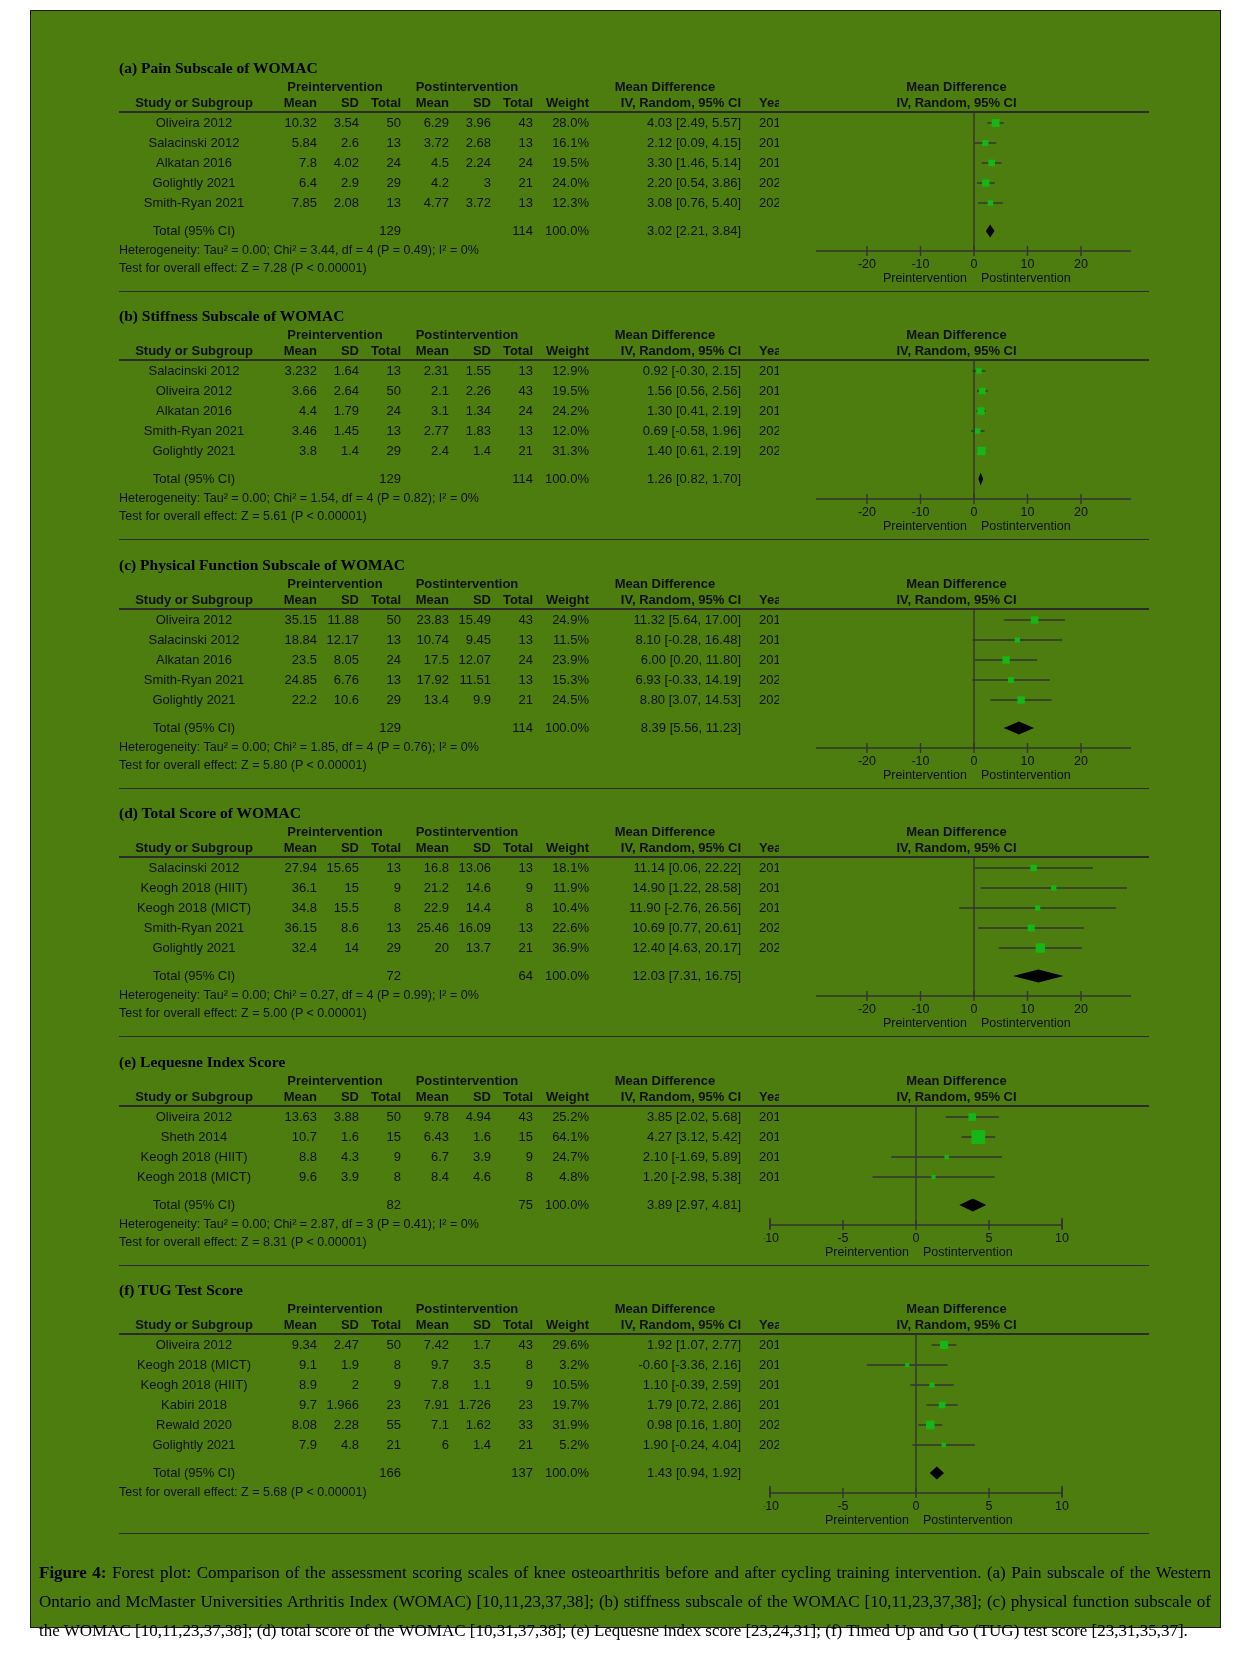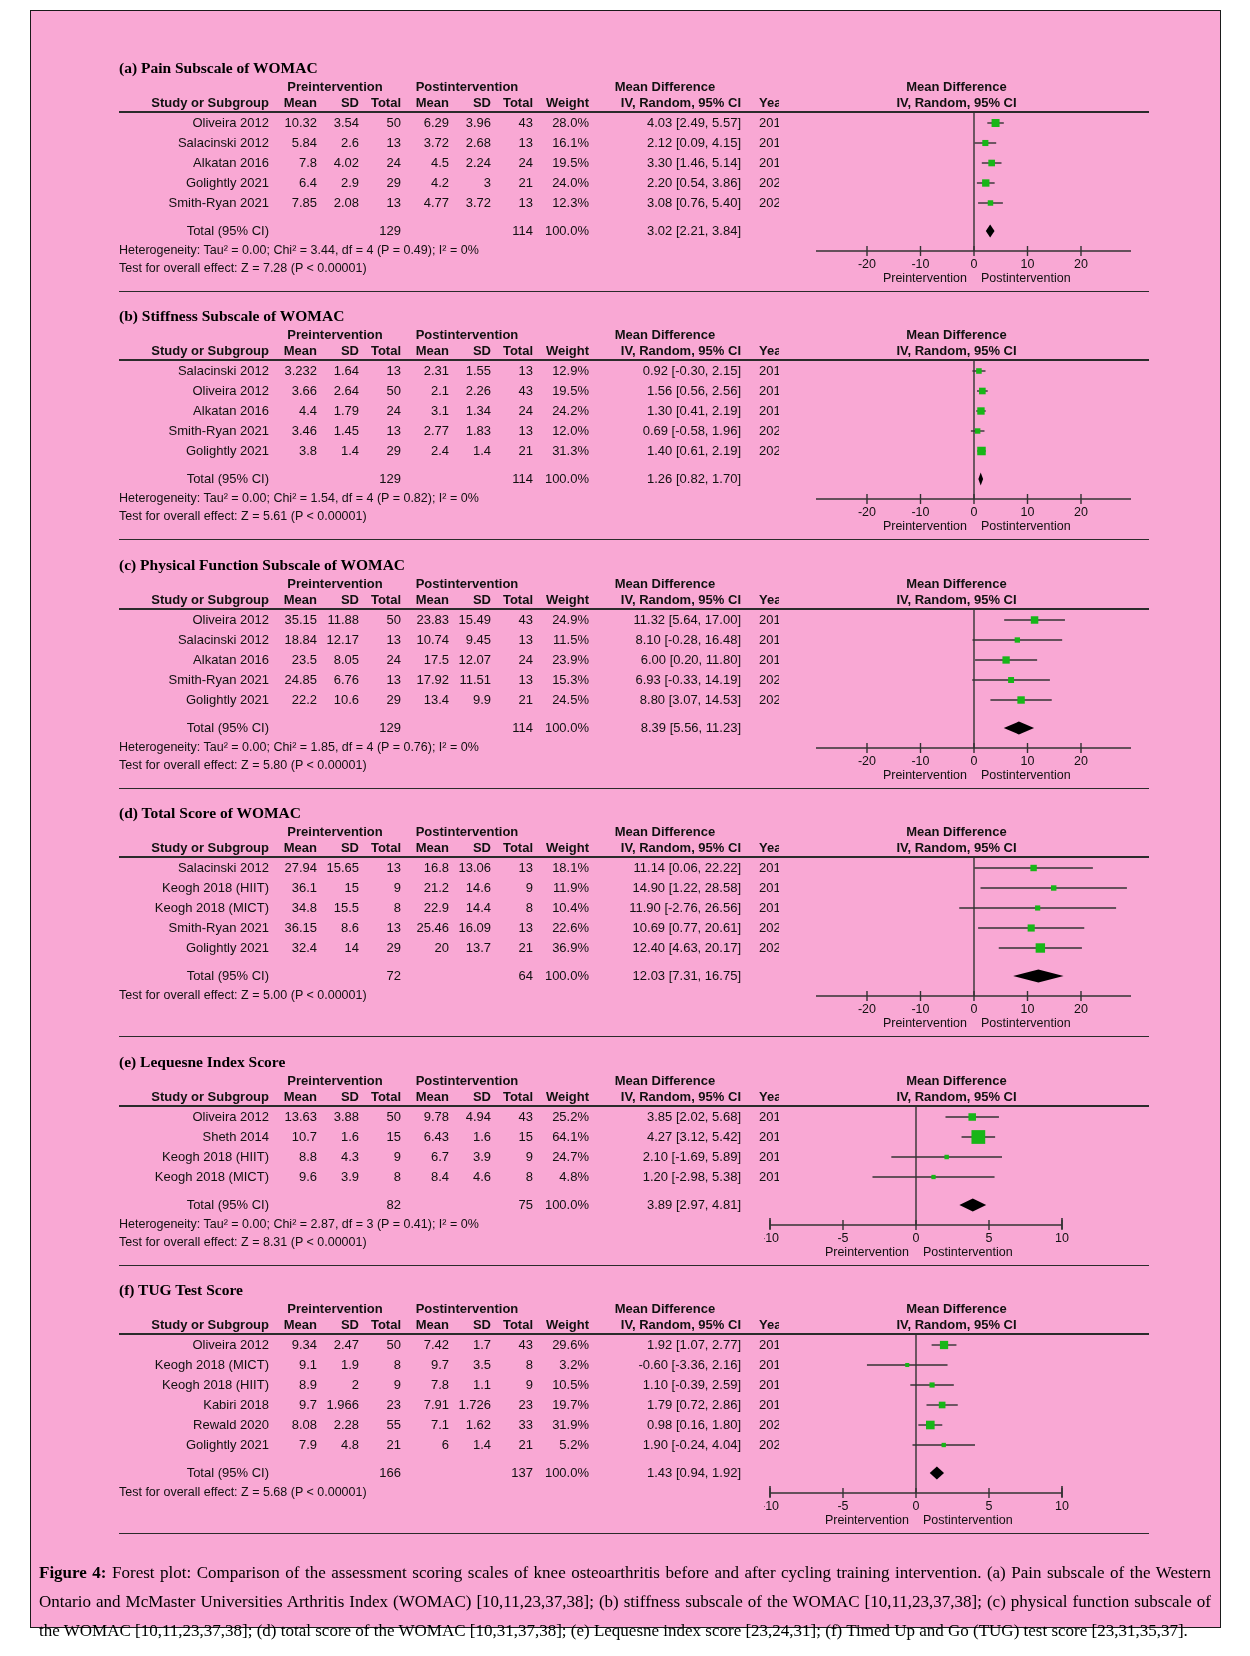--- a/index.html
+++ b/index.html
@@ -1,26 +1,26 @@
 <!DOCTYPE html>
 <html><head>
 <meta charset="utf-8">
 <style>
   html,body{margin:0;padding:0;background:#fff;}
   body{width:1250px;height:1656px;position:relative;font-family:"Liberation Sans",sans-serif;color:#111;}
-  .frame{position:absolute;left:30px;top:10px;width:1191px;height:1618px;border:1.5px solid #1a1a1a;background:#f9a8d4;box-sizing:border-box;}
+  .frame{position:absolute;left:30px;top:10px;width:1191px;height:1618px;border:1.5px solid #1a1a1a;background:#4d7c0f;box-sizing:border-box;}
   .content{padding:32px 0 0 88px;}
   .panel{width:1030px;position:relative;}
   .panel-title{font-family:"Liberation Serif",serif;font-weight:bold;font-size:15.5px;line-height:18px;height:18px;margin-bottom:2px;color:#000;}
   .grid{display:grid;grid-template-columns:150px 48px 42px 42px 48px 42px 42px 56px 152px 38px;}
   .hdr-wrap{position:relative;width:1030px;border-bottom:2px solid #2b2b2b;}
   .ghdr,.chdr{font-weight:bold;font-size:13px;line-height:16px;height:16px;}
   .gcell{text-align:center;}
   .cell{white-space:nowrap;overflow:hidden;}
-  .left{text-align:right;}
+  .left{text-align:center;}
   .num{text-align:right;}
   .year{text-align:left;padding-left:18px;}
   .row{font-size:13px;line-height:20px;height:20px;}
   .total-row{font-weight:normal;}
   .spacer{height:8px;}
   .foot{font-size:12.5px;line-height:18px;height:18px;white-space:nowrap;}
   .plot-hdr{position:absolute;left:645px;top:0;width:385px;text-align:center;font-weight:bold;font-size:13px;line-height:16px;}
   .body{position:relative;width:1030px;}
   svg.plot{position:absolute;left:645px;top:0;}
   .sep{width:1030px;border-bottom:1.5px solid #2b2b2b;margin:6px 0 6px 0;}
@@ -522,20 +522,21 @@
               <div class="cell num"></div>
               <div class="cell num"></div>
               <div class="cell num">72</div>
               <div class="cell num"></div>
               <div class="cell num"></div>
               <div class="cell num">64</div>
               <div class="cell num">100.0%</div>
               <div class="cell num">12.03 [7.31, 16.75]</div>
               <div class="cell year"></div>
             </div>
+            <div class="foot">Heterogeneity: Tau² = 0.00; Chi² = 0.27, df = 4 (P = 0.99); I² = 0%</div>
             <div class="foot">Test for overall effect: Z = 5.00 (P &lt; 0.00001)</div>
             <svg class="plot" width="385" height="172" viewBox="0 0 385 172">
               <line x1="210" y1="0" x2="210" y2="138" stroke="#333333" stroke-width="1.4"></line>
               <line x1="210.321" y1="10" x2="328.87699999999995" y2="10" stroke="#333333" stroke-width="1.4"></line>
               <rect x="266.401" y="6.802" width="6.396000000000001" height="6.396000000000001" fill="#17b617"></rect>
               <line x1="216.527" y1="30" x2="362.903" y2="30" stroke="#333333" stroke-width="1.4"></line>
               <rect x="287.01300000000003" y="27.298000000000002" width="5.404" height="5.404" fill="#17b617"></rect>
               <line x1="195.234" y1="50" x2="352.096" y2="50" stroke="#333333" stroke-width="1.4"></line>
               <rect x="271.083" y="47.418" width="5.164" height="5.164" fill="#17b617"></rect>
               <line x1="214.1195" y1="70" x2="320.2635" y2="70" stroke="#333333" stroke-width="1.4"></line>

